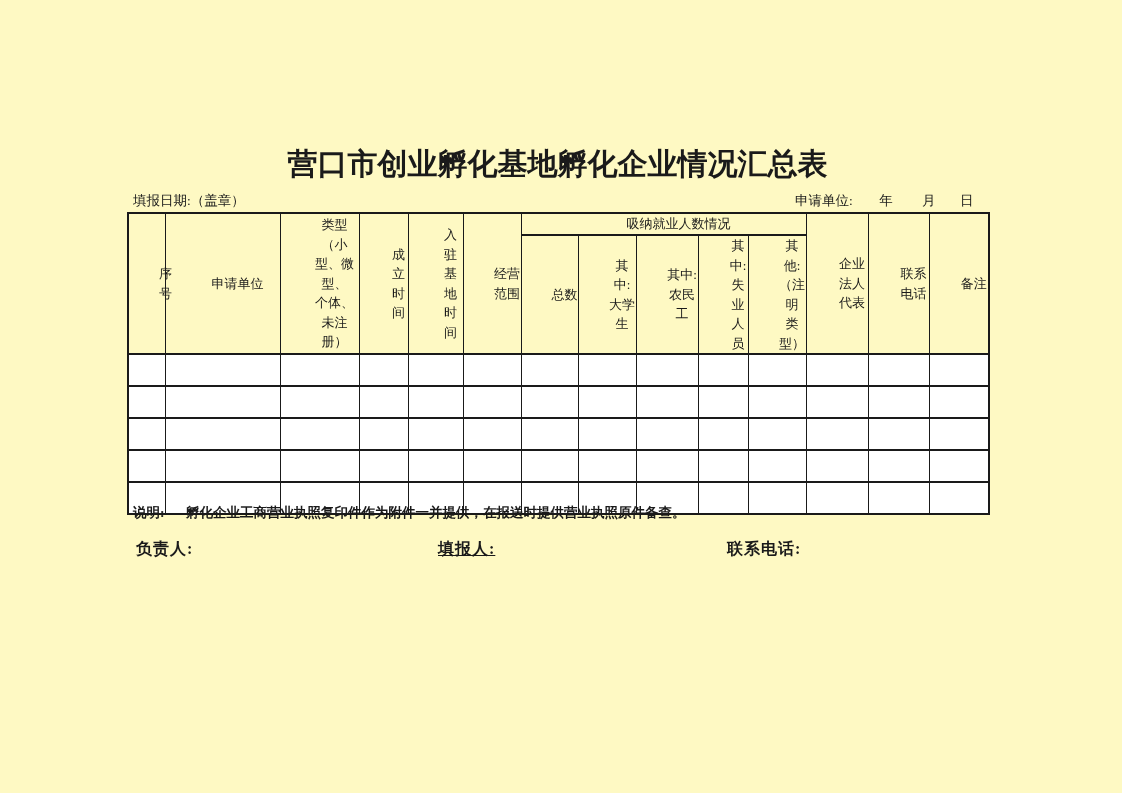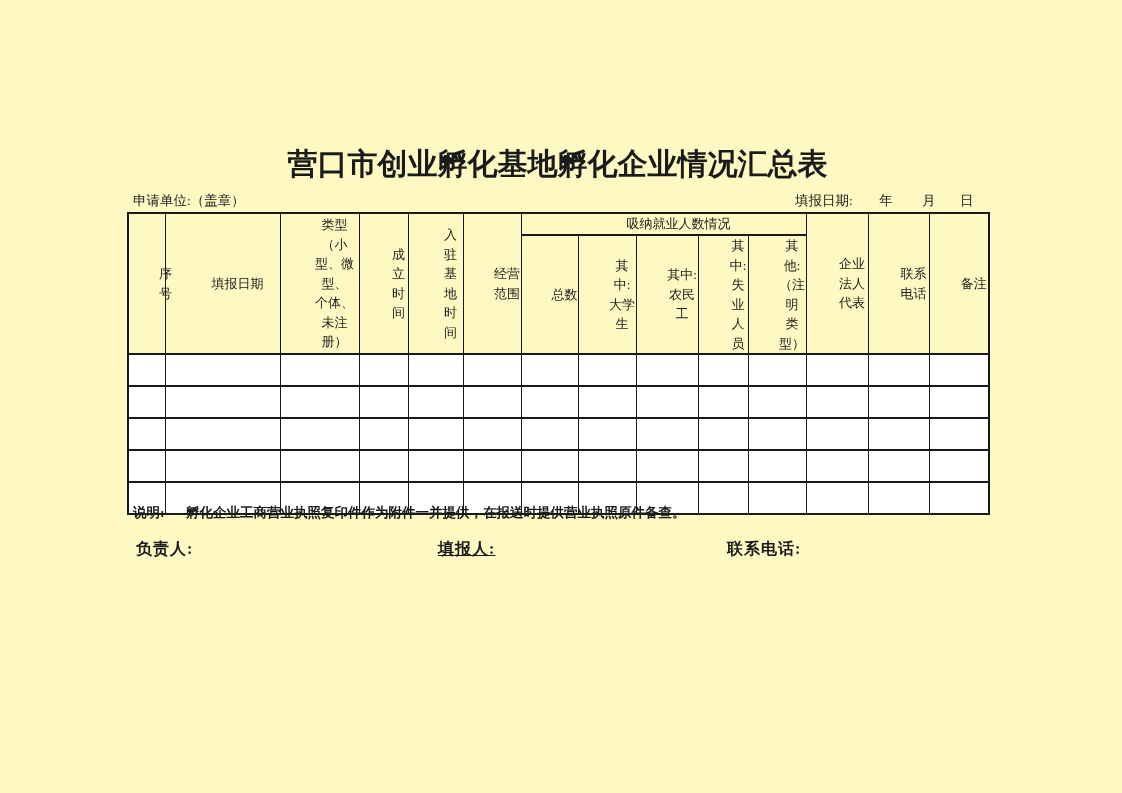--- a/index.html
+++ b/index.html
@@ -109,24 +109,24 @@
     letter-spacing: 1px;
   }
 </style>
 </head>
 <body>
 
 <div class="page">
 
   <div class="doc-title">营口市创业孵化基地孵化企业情况汇总表</div>
 
-  <div class="meta-left">申请单位:（盖章）</div>
+  <div class="meta-left">填报日期:（盖章）</div>
 
   <div class="meta-right">
-    <span>填报日期:</span>
+    <span>申请单位:</span>
     <span class="y">年</span>
     <span class="m">月</span>
     <span class="d">日</span>
   </div>
 
   <table class="form">
     <colgroup>
       <col style="width:37px">
         <col style="width:115px">
         <col style="width:79px">
@@ -139,21 +139,21 @@
       <col style="width:50px">
         <col style="width:58px">
         <col style="width:62px">
       <col style="width:61px">
         <col style="width:60px">
     </colgroup>
     <thead>
       <tr>
         <th rowspan="2">序
 号</th>
-        <th rowspan="2">填报日期</th>
+        <th rowspan="2">申请单位</th>
         <th rowspan="2">类型（小
 型、微型、
 个体、未注
 册）</th>
         <th rowspan="2">成立
 时间</th>
         <th rowspan="2">入驻
 基地
 时间</th>
         <th rowspan="2">经营

